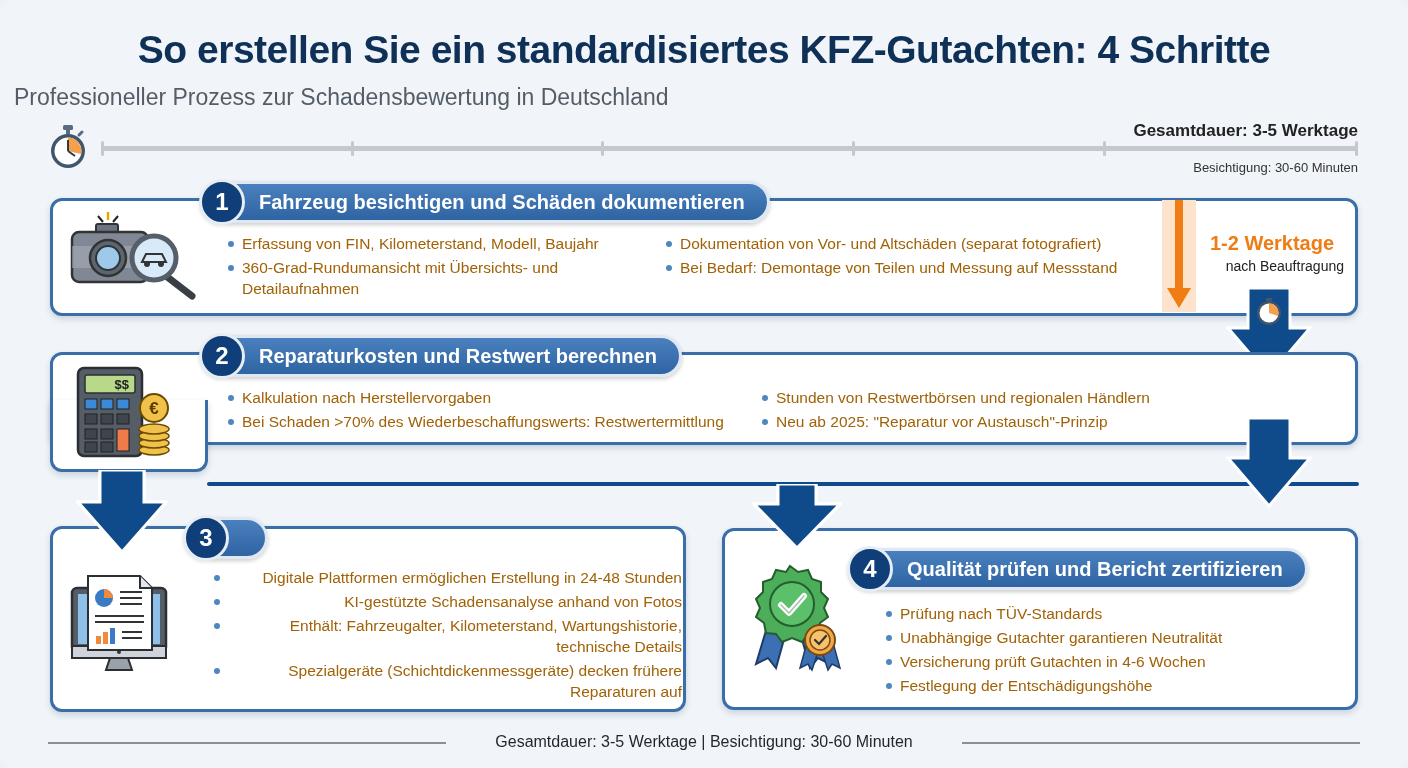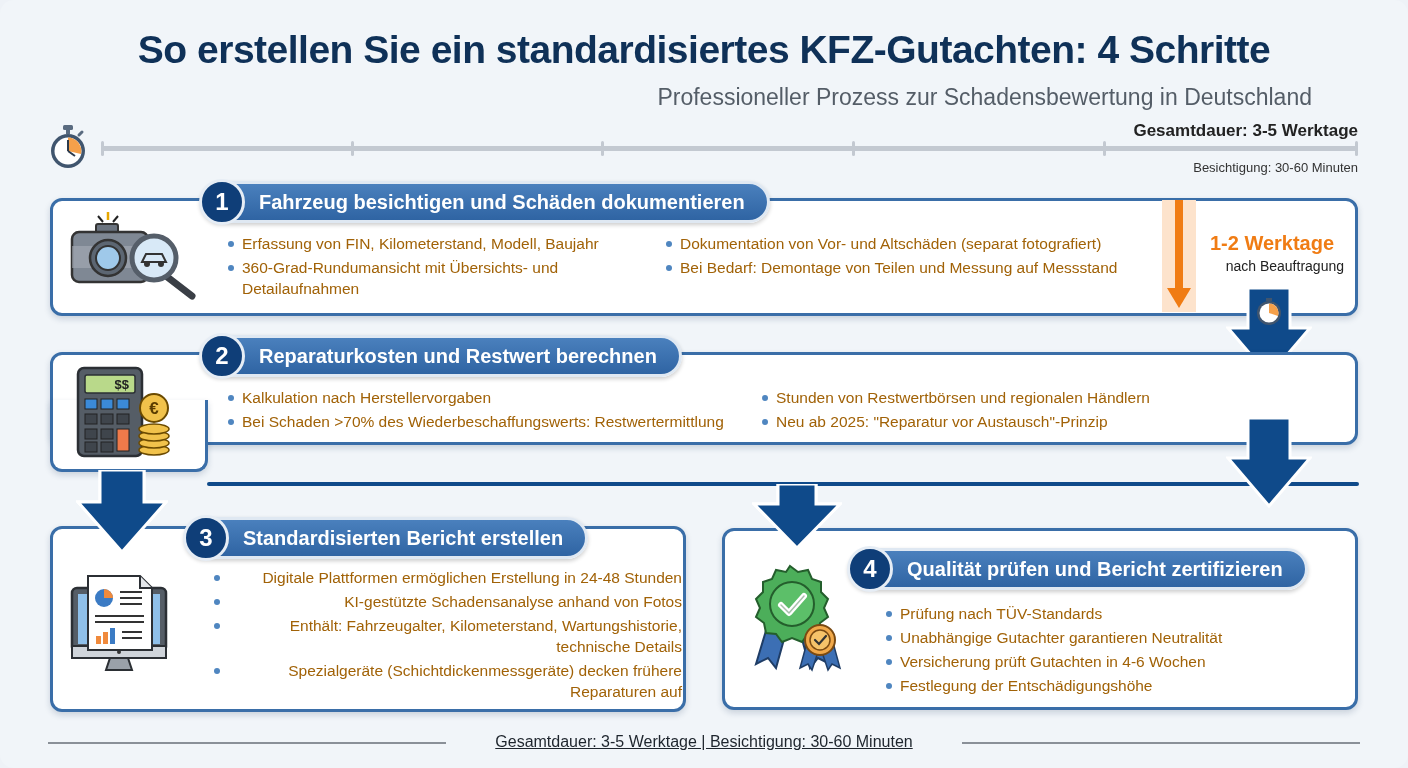--- a/index.html
+++ b/index.html
@@ -13,21 +13,21 @@
   .canvas {
     position: absolute; left: 0; top: 0; width: 1408px; height: 768px;
     background: #f1f5f9;
     border-radius: 14px;
   }
   .title {
     position: absolute; top: 28px; left: 0; width: 1408px; text-align: center;
     font-size: 39px; font-weight: 700; color: #0f3158; letter-spacing: -0.5px;
   }
   .subtitle {
-    position: absolute; top: 84px; left: 4px; width: 1308px; text-align: right;
+    position: absolute; top: 84px; left: 14px; width: 1308px; text-align: left;
     font-size: 23px; color: #545d67;
   }
   
   .timeline-icon { position: absolute; left: 48px; top: 124px; width: 40px; height: 46px; }
   .timeline-bar {
     position: absolute; left: 101px; top: 146px; width: 1257px; height: 5px;
     background: #c3c9d1; border-radius: 3px;
   }
   .timeline-tick {
     position: absolute; top: 141px; width: 3px; height: 15px; background: #c3c9d1; border-radius: 2px;
@@ -86,21 +86,21 @@
   }
   .dur-small {
     position: absolute; left: 1200px; top: 258px; width: 144px; text-align: right;
     font-size: 14px; color: #222;
   }
 
   
   .footer-line { position: absolute; top: 742px; height: 2px; background: #8a9098; }
   .footer-text {
     position: absolute; top: 733px; left: 0; width: 1408px; text-align: center;
-    font-size: 16px; color: #1e252d; text-decoration: underline;
+    font-size: 16px; color: #1e252d;
   }
   .footer-text span { background: #f1f5f9; padding: 0 18px; }
 </style>
 </head>
 <body>
 
 <div class="canvas">
 
   <h1 class="title">So erstellen Sie ein standardisiertes KFZ-Gutachten: 4 Schritte</h1>
   <div class="subtitle">Professioneller Prozess zur Schadensbewertung in Deutschland</div>
@@ -235,21 +235,20 @@
   </div>
 
   <div class="card" style="left:50px; top:526px; width:636px; height:186px;"></div>
   <div class="down-arrow" style="left:76px; top:470px;">
     <svg width="92" height="84" viewBox="0 0 92 84">
       <path d="M24 0 L68 0 L68 32 L90 32 L46 82 L2 32 L24 32 Z" fill="#0f4a8a" stroke="#ffffff" stroke-width="3"></path>
     </svg>
   </div>
   <div class="step-pill" style="left:184px; top:517px;">
     <div class="step-num">3</div>
-    <span>Standardisierten Bericht erstellen</span>
   </div>
   <div class="icon-box" style="left:70px; top:574px;">
     <svg width="100" height="100" viewBox="0 0 100 100">
       <rect x="2" y="14" width="94" height="64" rx="5" fill="#555d66" stroke="#2b2f34" stroke-width="2.5"></rect>
       <rect x="8" y="20" width="82" height="50" fill="#8fc0ea"></rect>
       <rect x="2" y="72" width="94" height="12" fill="#cfd4da" stroke="#2b2f34" stroke-width="2"></rect>
       <circle cx="49" cy="78" r="2" fill="#333"></circle>
       <path d="M40 84 L58 84 L62 96 L36 96 Z" fill="#9aa1a9" stroke="#2b2f34" stroke-width="2"></path>
       <path d="M18 2 L70 2 L82 14 L82 76 L18 76 Z" fill="#ffffff" stroke="#2b2f34" stroke-width="2"></path>
       <path d="M70 2 L70 14 L82 14" fill="#e3e6ea" stroke="#2b2f34" stroke-width="2"></path>

